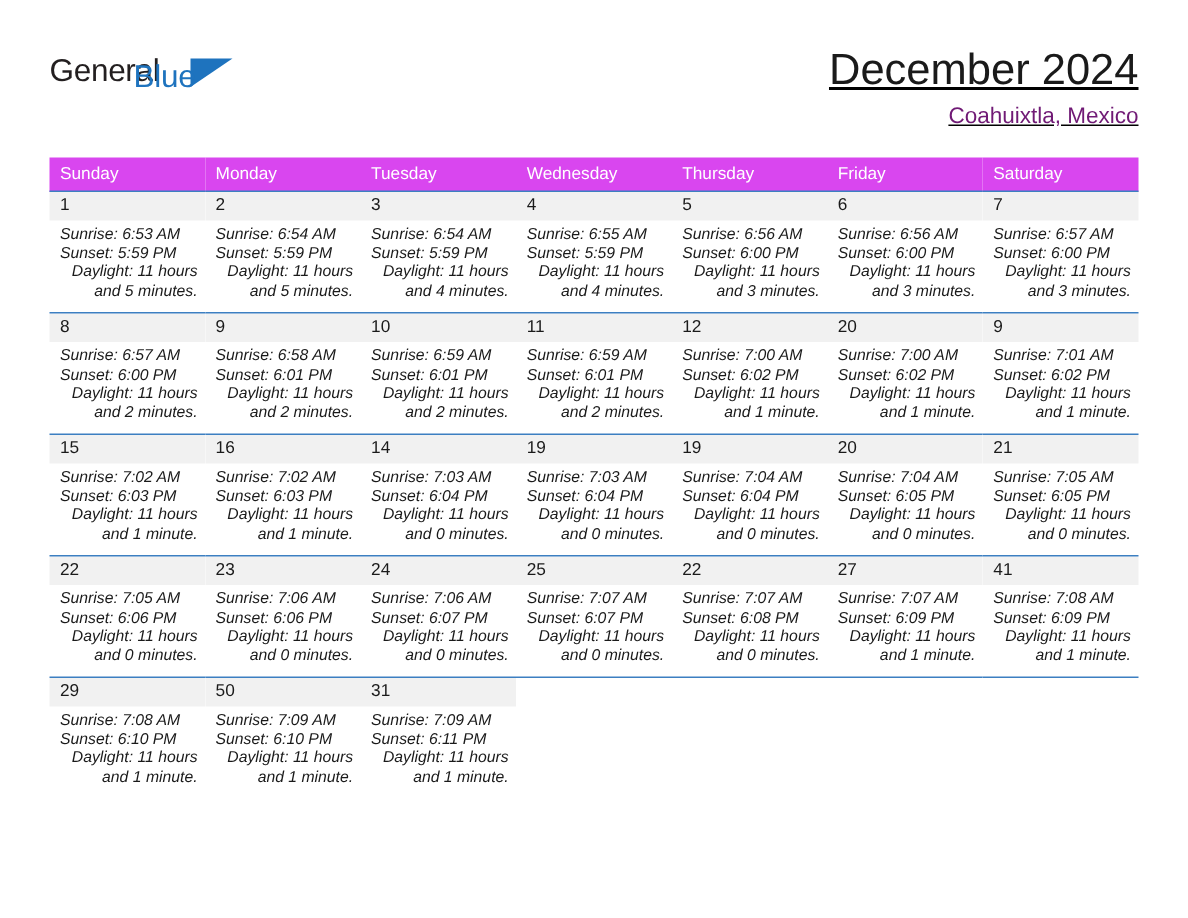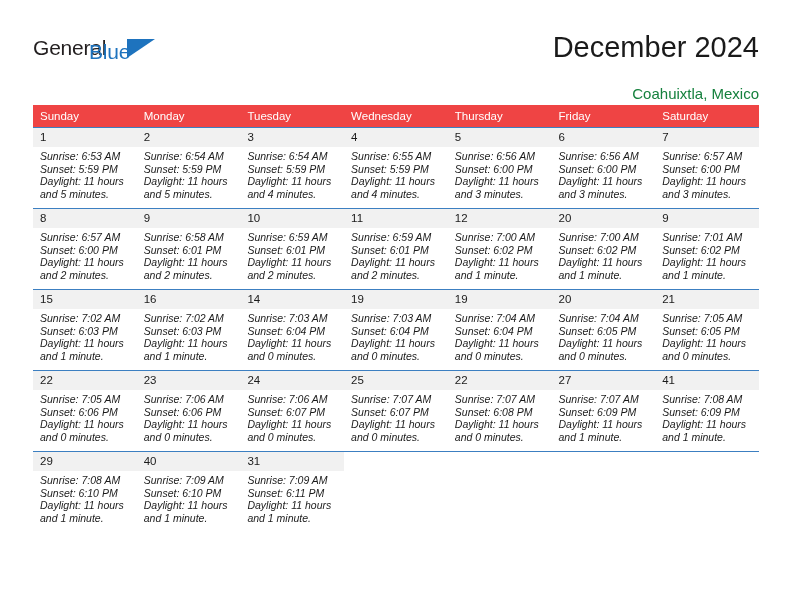--- a/index.html
+++ b/index.html
@@ -64,47 +64,48 @@
     height: 0;
     border-left: 28px solid #1e73be;
     border-bottom: 19px solid transparent;
   }
 
   .title-block {
     position: absolute;
     right: 33px;
     top: 30px;
     text-align: right;
+    text-decoration: underline;
   }
   .cal-title {
     font-size: 29px;
     color: #1a1a1a;
     line-height: 34px;
     white-space: nowrap;
   }
   .cal-subtitle {
     font-size: 15px;
-    color: #15803d;
+    color: #701a75;
     line-height: 20px;
-    margin-top: 20px;
+    margin-top: 4px;
     white-space: nowrap;
   }
 
   
   .calendar {
     position: absolute;
     left: 33px;
     top: 105px;
     width: 726px;
     border-collapse: collapse;
     table-layout: fixed;
   }
 
   .calendar th {
-    background: #ef4444;
+    background: #d946ef;
     color: #ffffff;
     font-size: 11.5px;
     font-weight: normal;
     text-align: left;
     padding: 5px 0 5px 7px;
     height: 10px;
     border: none;
   }
 
   .calendar td {
@@ -135,20 +136,21 @@
     font-size: 10.5px;
     line-height: 12.6px;
     color: #1a1a1a;
     font-style: italic;
   }
   .daybody div {
     white-space: nowrap;
   }
   .daybody .wrap {
     white-space: normal;
+    text-align: right;
   }
 </style>
 </head>
 <body>
 
 <div class="page">
 
   <div class="masthead">
 
     <div class="logo">
@@ -412,21 +414,21 @@
         <tr>
           <td>
             <span class="daynum">29</span>
             <div class="daybody">
               <div>Sunrise: 7:08 AM</div>
               <div>Sunset: 6:10 PM</div>
               <div class="wrap">Daylight: 11 hours and 1 minute.</div>
             </div>
           </td>
           <td>
-            <span class="daynum">40</span>
+            <span class="daynum">50</span>
             <div class="daybody">
               <div>Sunrise: 7:09 AM</div>
               <div>Sunset: 6:10 PM</div>
               <div class="wrap">Daylight: 11 hours and 1 minute.</div>
             </div>
           </td>
           <td>
             <span class="daynum">31</span>
             <div class="daybody">
               <div>Sunrise: 7:09 AM</div>

